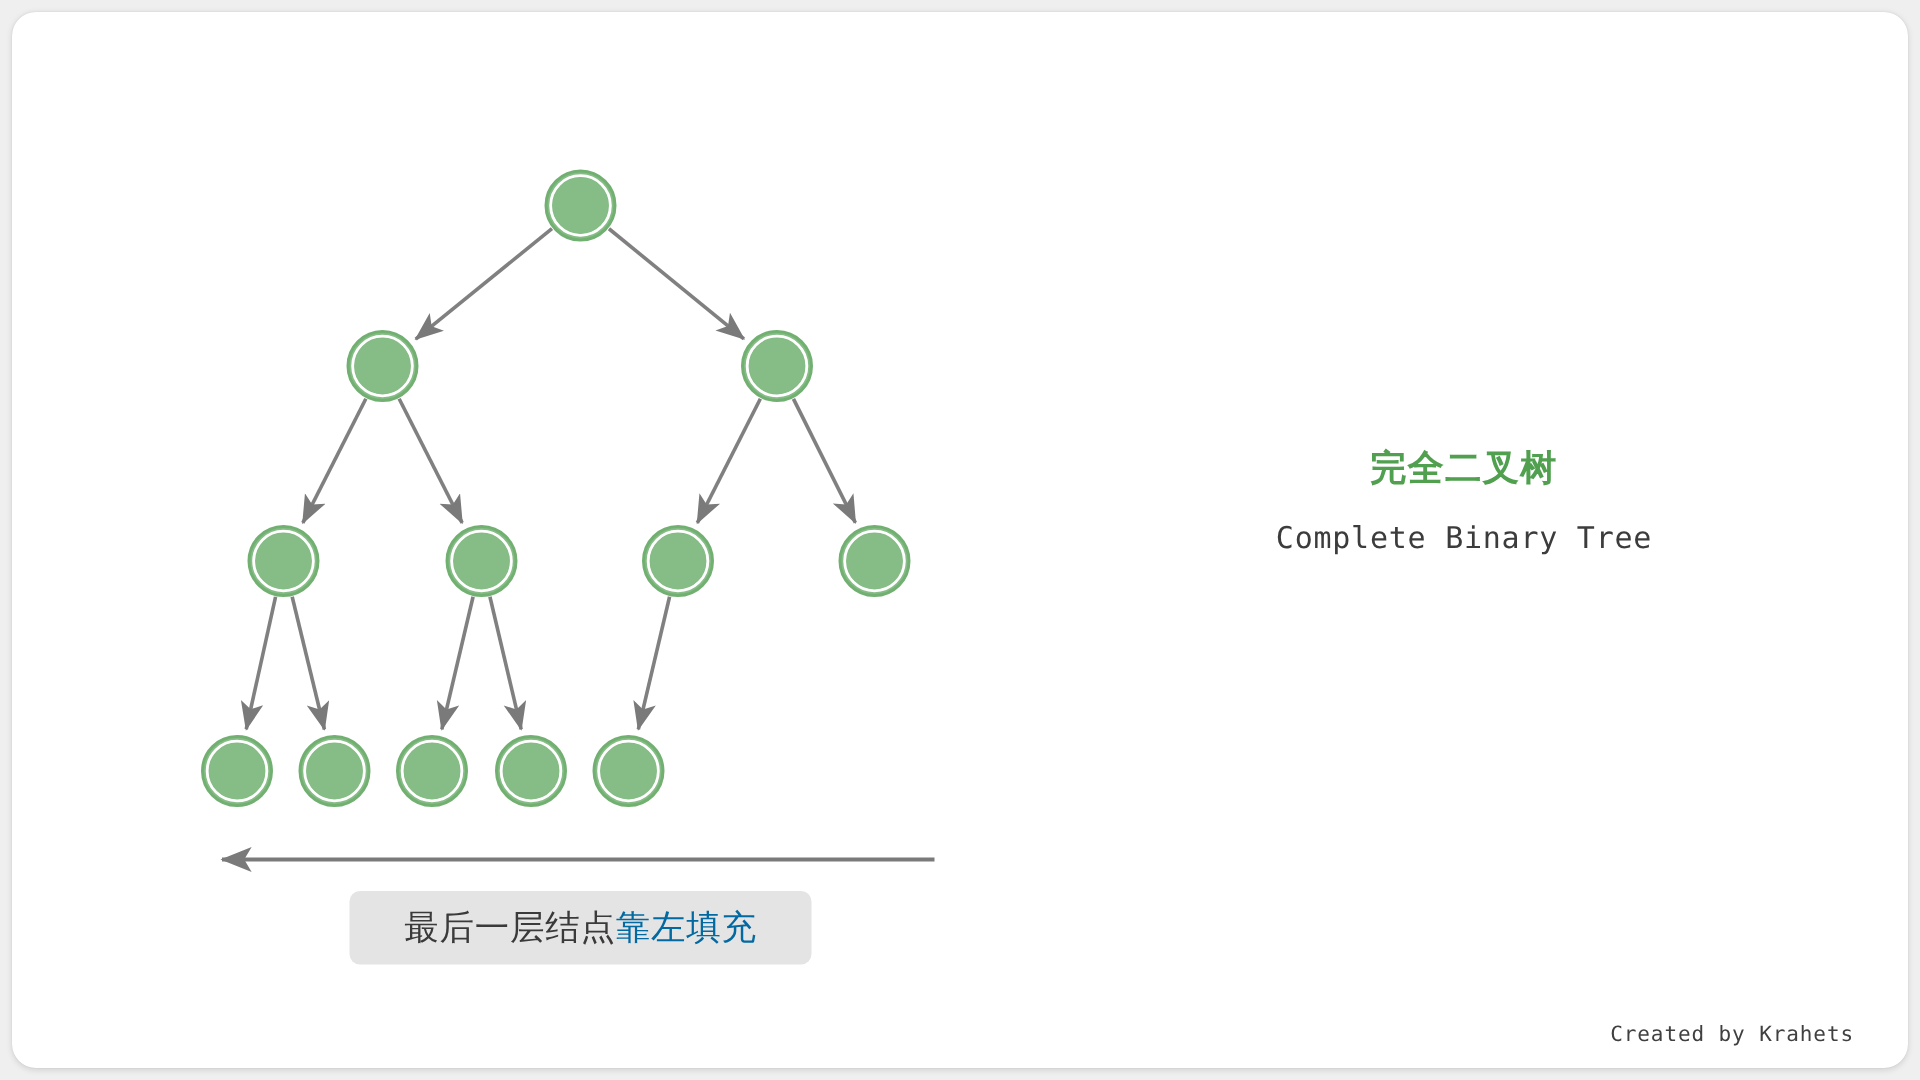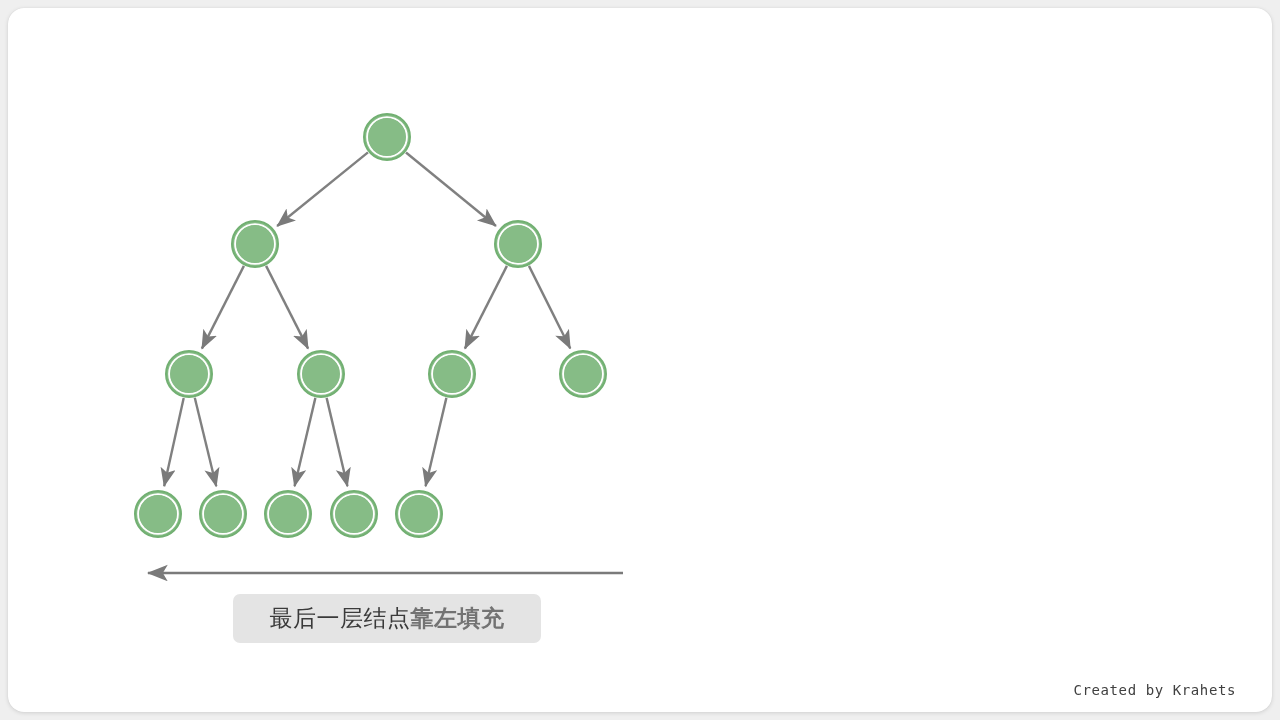--- a/index.html
+++ b/index.html
@@ -76,22 +76,22 @@
     box-sizing: border-box;
   }
   .caption-text {
     font-family: "Liberation Sans", sans-serif;
     font-size: 23px;
     color: #3a3a3a;
     letter-spacing: 0.5px;
     white-space: nowrap;
   }
   .caption-text .em {
-    font-weight: bold;
-    color: #737373;
+    font-weight: normal;
+    color: #0369a1;
   }
   .credit {
     position: absolute;
     left: 868px;
     top: 674px;
     width: 360px;
     text-align: right;
     font-family: "DejaVu Sans Mono", monospace;
     font-size: 14px;
     color: #404040;
@@ -188,20 +188,24 @@
             <circle cx="411" cy="506" r="19.9" fill="none" stroke="#ffffff" stroke-width="1.9"></circle>
             <circle cx="411" cy="506" r="18.6" fill="#86bc86"></circle>
           </g>
         </g>
 
       <g>
         <line id="fill-arrow-line" x1="615" y1="565" x2="140" y2="565" stroke="#7a7a7a" stroke-width="2.6" stroke-linecap="butt" marker-end="url(#arrowFill)"></line>
       </g>
     </svg>
 
+    <div class="title-block">
+      <div class="title-cn">完全二叉树</div>
+      <div class="title-en">Complete Binary Tree</div>
+    </div>
 
     <div class="caption-box">
       <span class="caption-text"><span>最后一层结点</span><span class="em">靠左填充</span></span>
     </div>
 
     <div class="credit">Created by Krahets</div>
 
   </div>
 </div>
 

